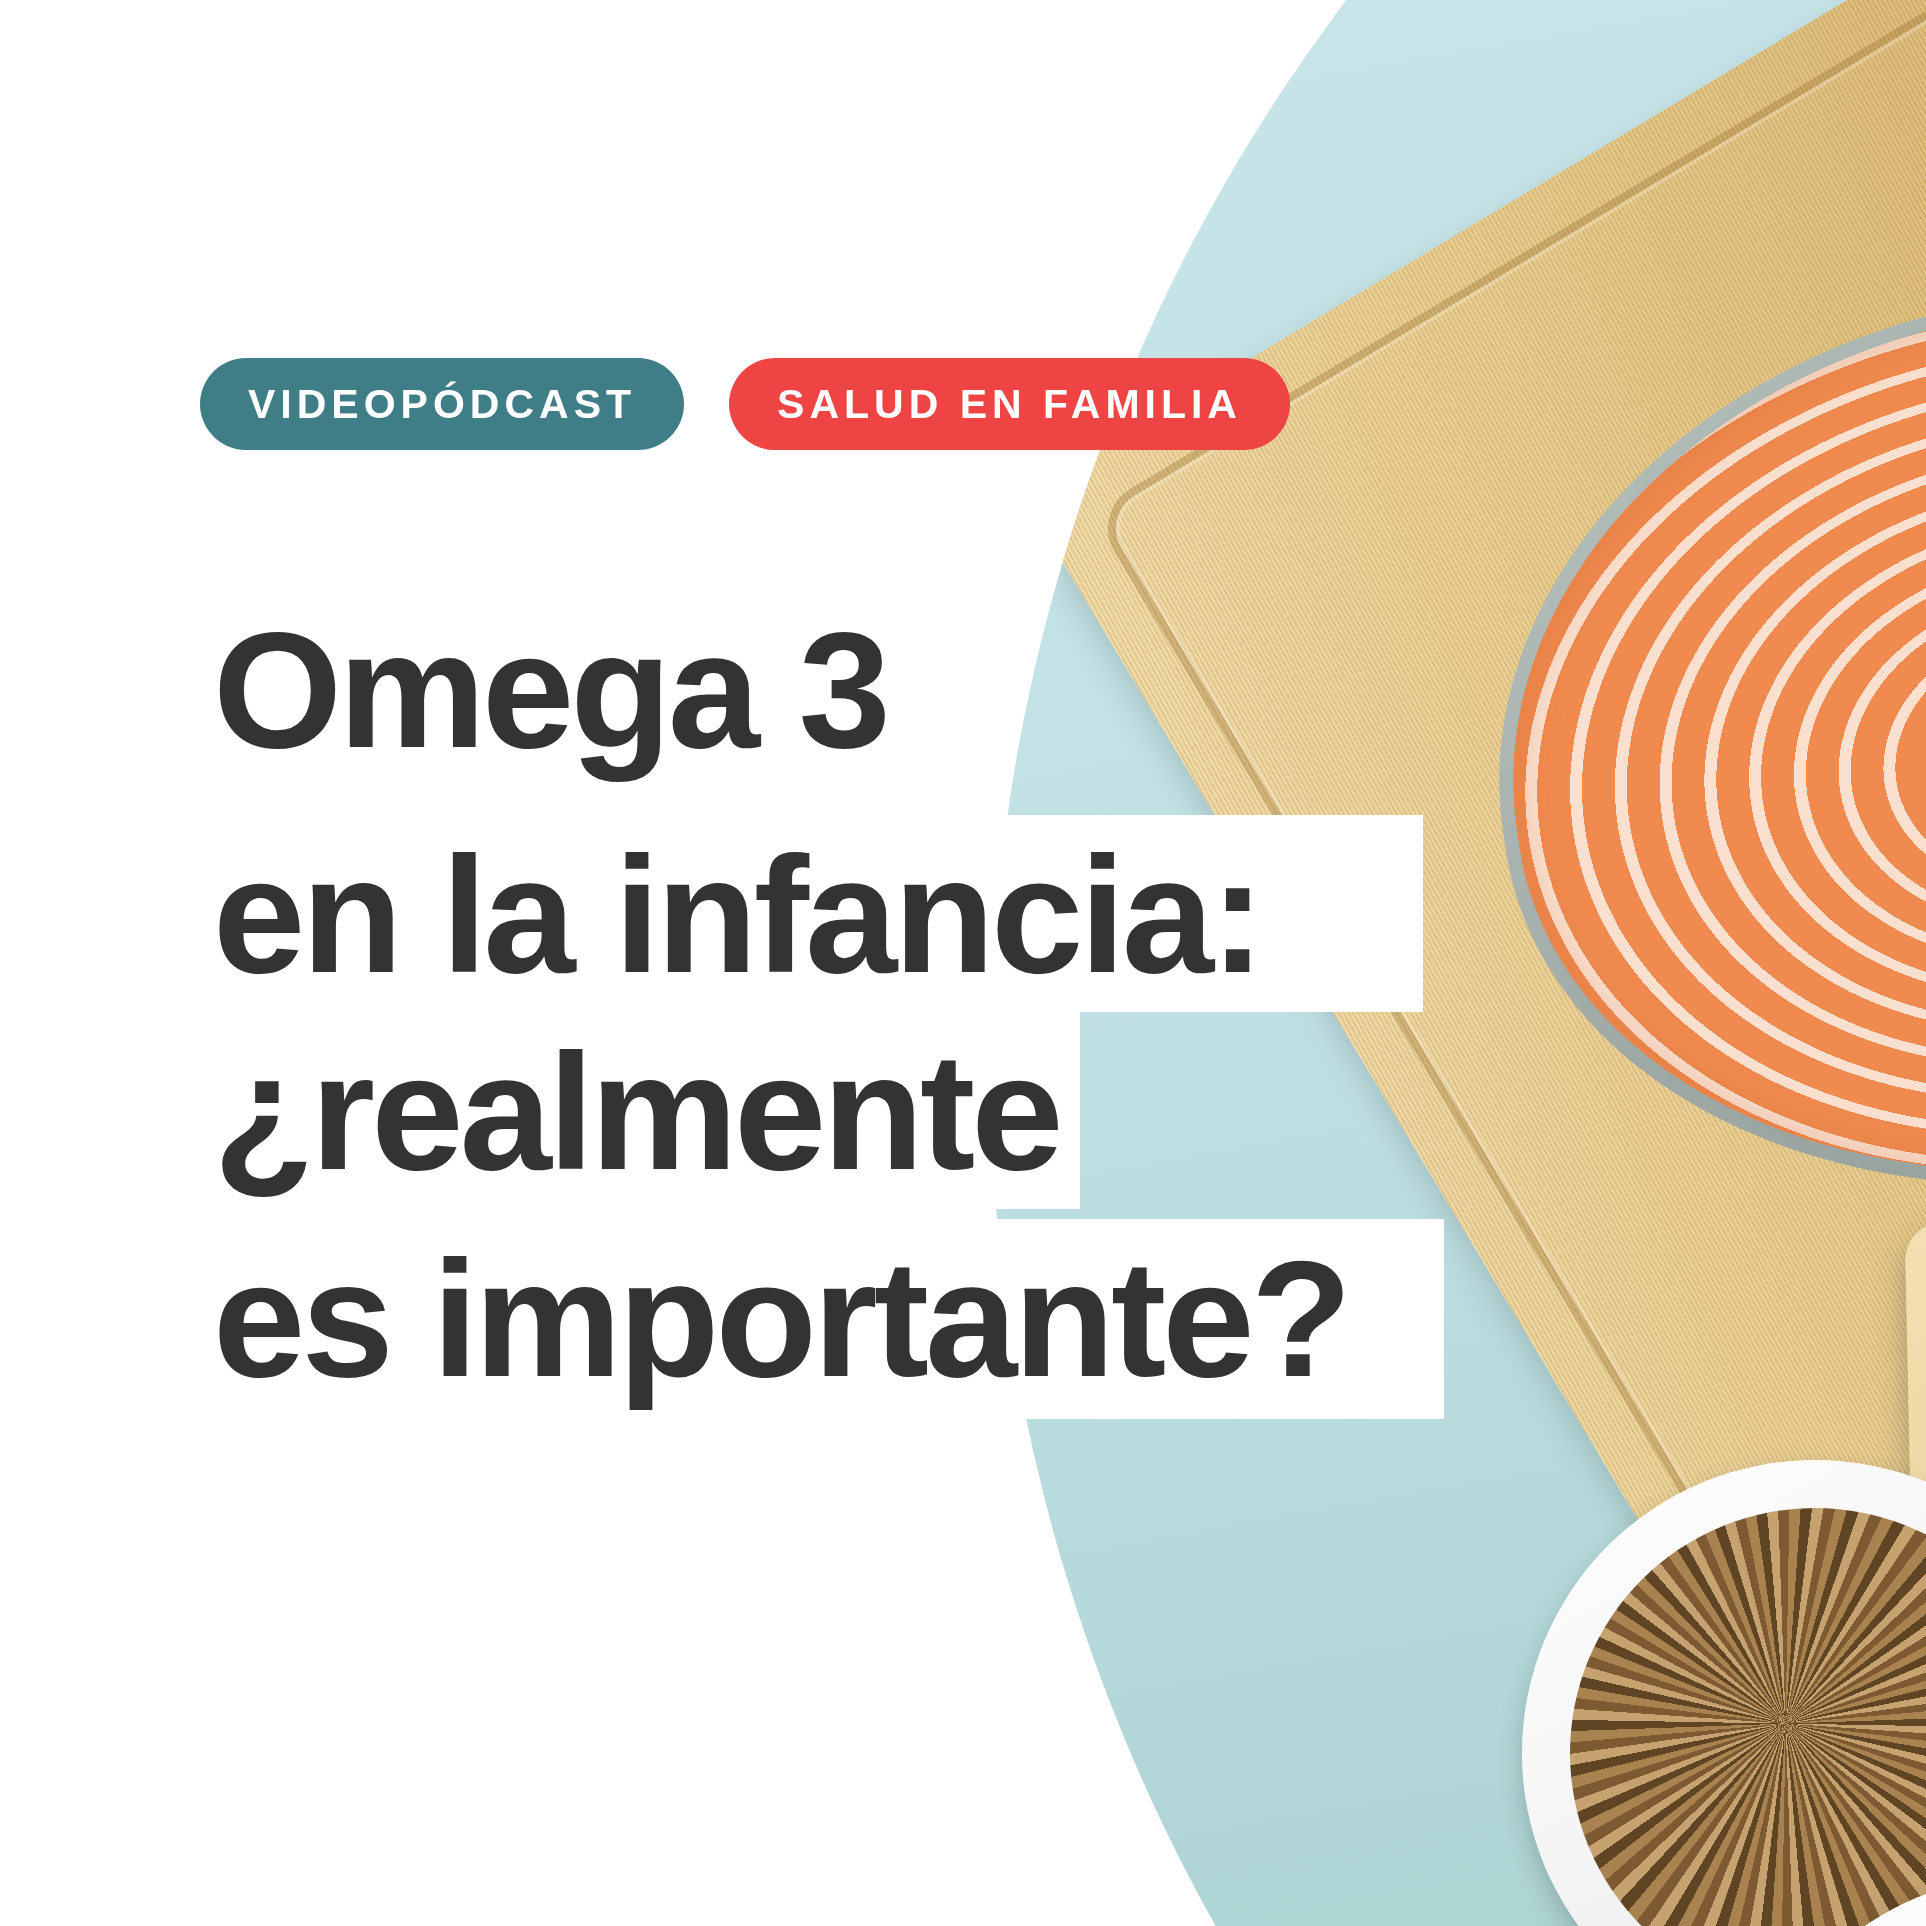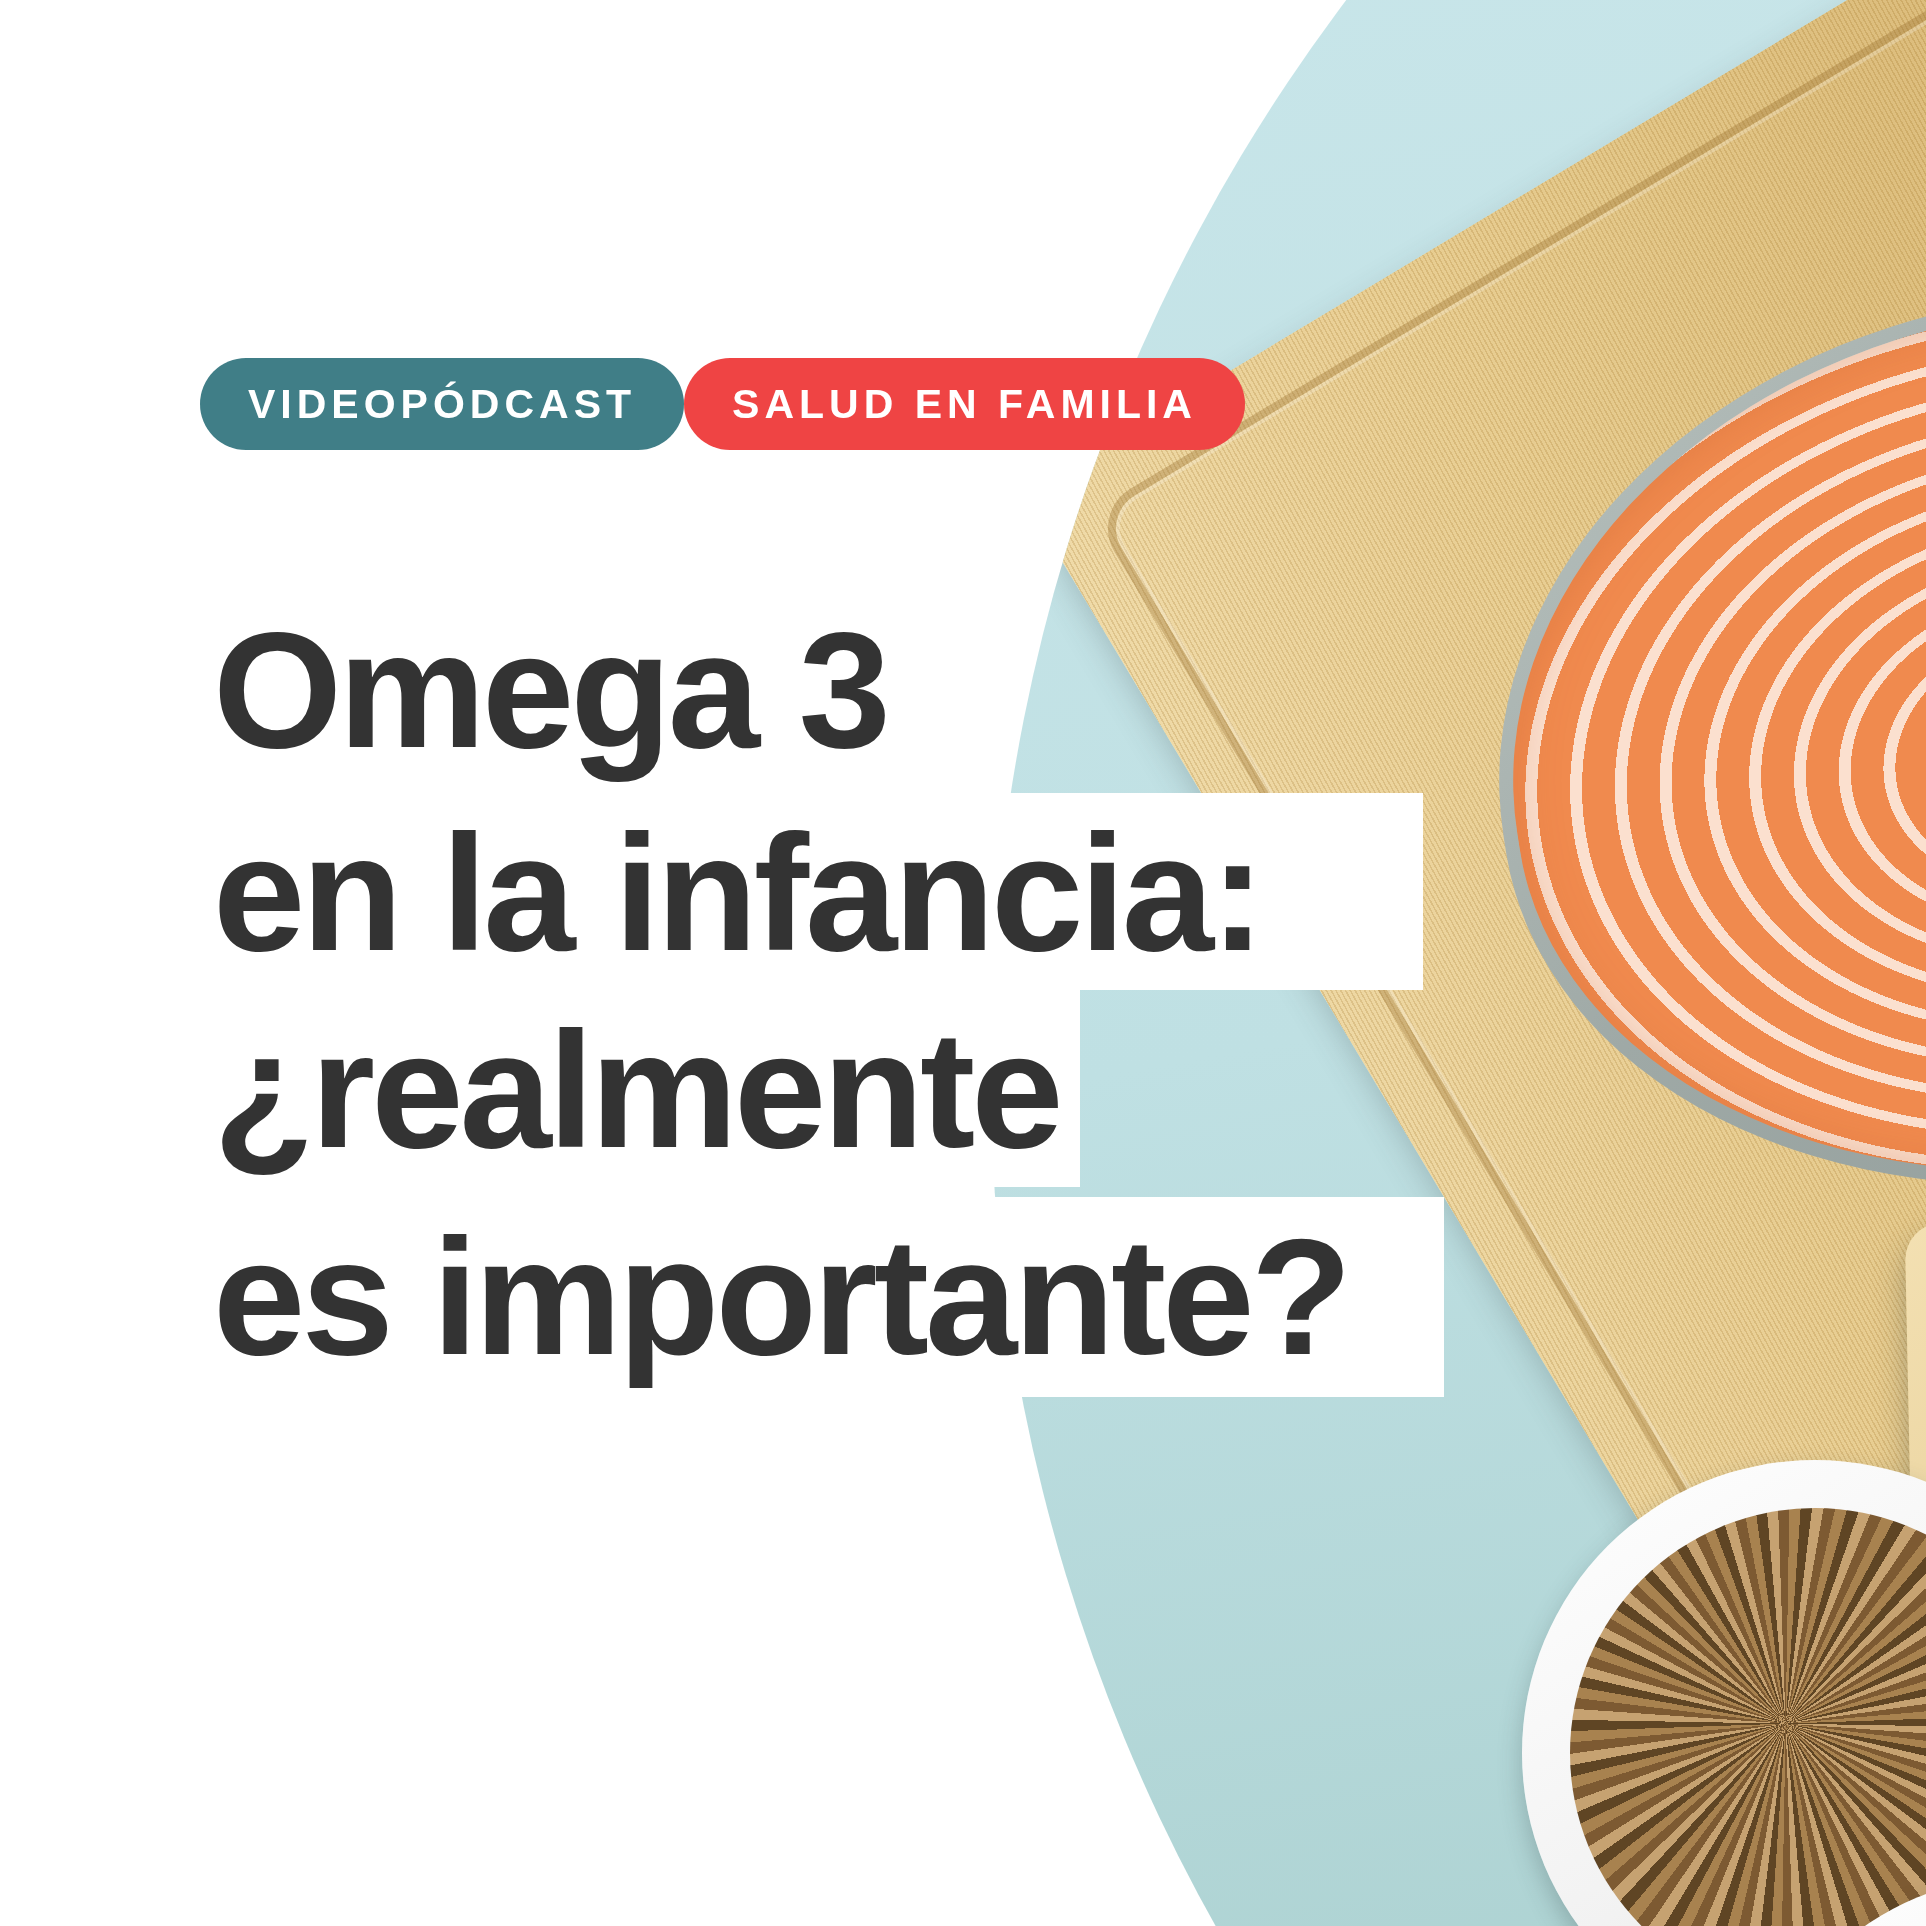--- a/index.html
+++ b/index.html
@@ -88,39 +88,39 @@
   }
   
   #lentil-bowl{left:1745px;top:1876px;width:559px;height:559px;}
   #lentil-bowl .inner{inset:47px;
     background:
       repeating-conic-gradient(from 0deg at 50% 50%, #f08a1e 0 2deg, #fbb04a 2deg 4deg, #d9761a 4deg 6deg),
       #ef8b22;
   }
 
   
-  .badges{position:absolute;left:200px;top:358px;display:flex;align-items:flex-end;z-index:6;}
+  .badges{position:absolute;left:200px;top:358px;display:flex;gap:45px;align-items:flex-end;z-index:6;}
   .badge{
     height:92px;display:flex;align-items:center;justify-content:center;
     border-radius:46px;padding:0 48px;
     color:#ffffff;font-size:41px;font-weight:bold;letter-spacing:5px;
     white-space:nowrap;
   }
   #badge-videopodcast{background:#407E87;}
   #badge-salud{background:#ef4444;}
 
   .title{position:absolute;left:200px;top:582px;z-index:7;}
   .tline{
     display:block;background:#ffffff;
     color:#333333;
     font-size:166px;line-height:1.0;font-weight:bold;letter-spacing:-3.9px;
     white-space:nowrap;
     width:max-content;
   }
-  #tline-1{padding:17px 20px 14px 13px;margin-bottom:6px;}
+  #tline-1{padding:17px 20px 14px 13px;margin-bottom:28px;}
   #tline-2{padding:17px 162px 14px 13px;}
   #tline-3{padding:17px 20px 14px 13px;margin-bottom:10px;}
   #tline-4{padding:17px 96px 17px 13px;text-align:right;}
 </style>
 </head>
 <body>
 
 <div id="poster">
 
   <div class="photo-clip">

